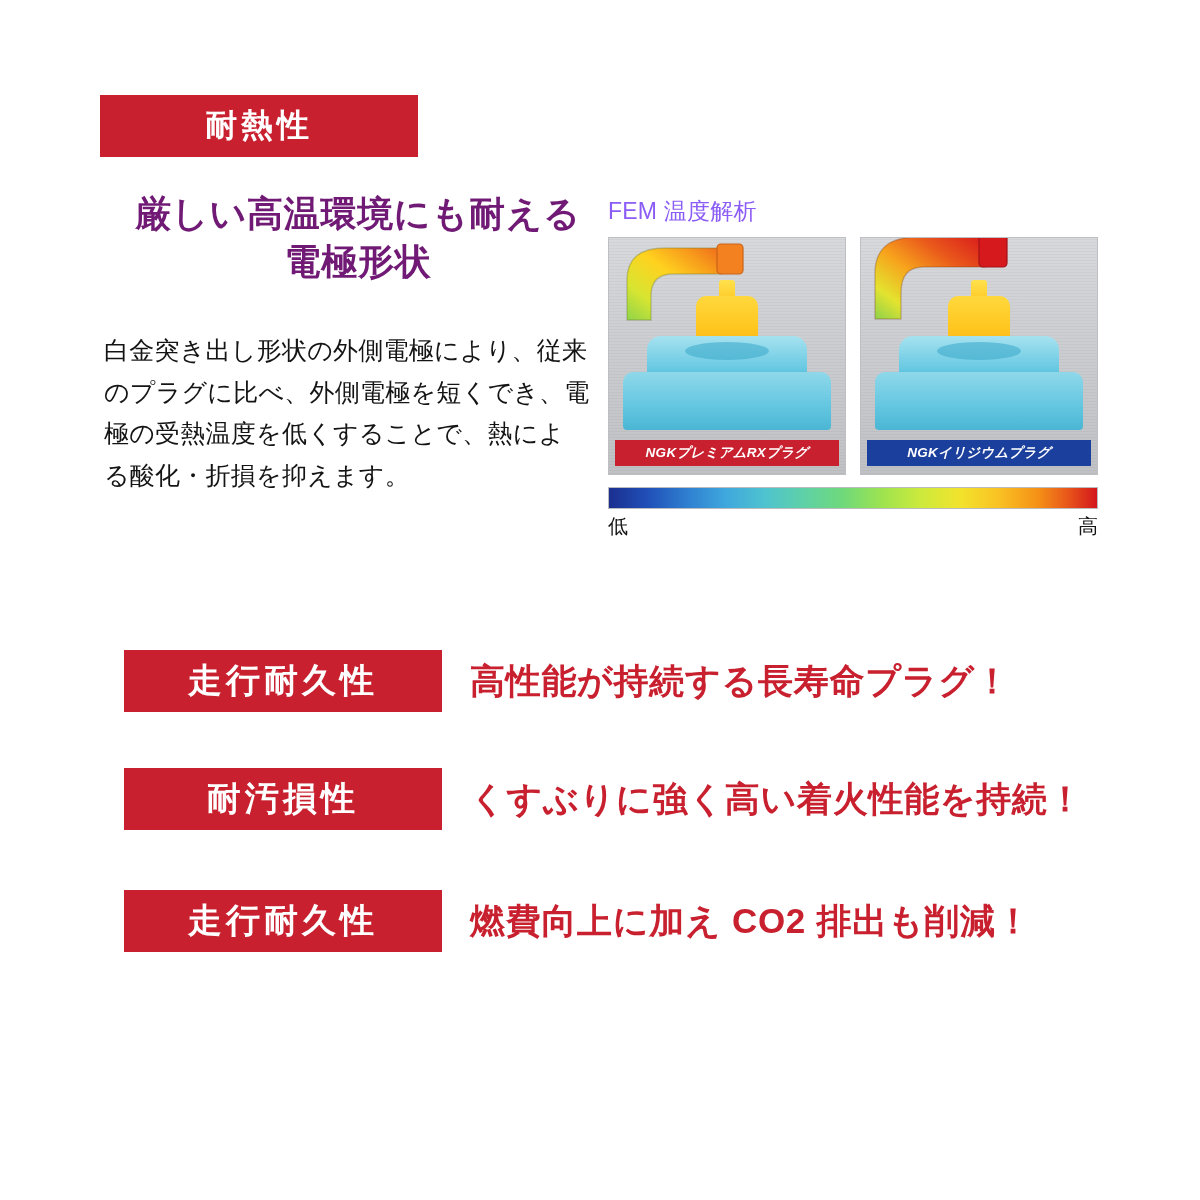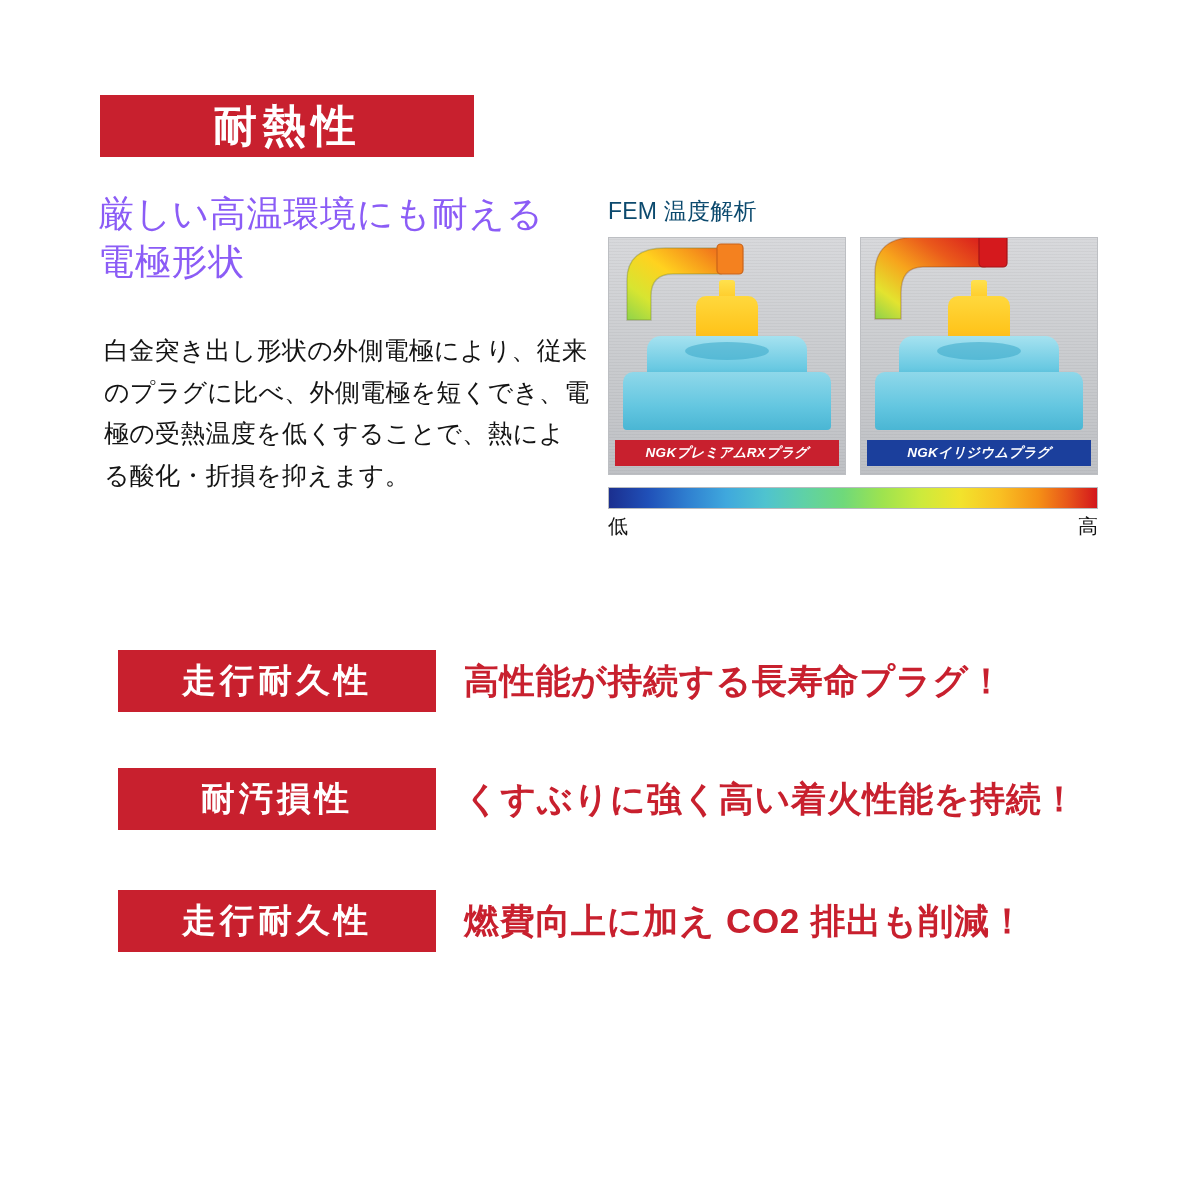--- a/index.html
+++ b/index.html
@@ -31,35 +31,36 @@
     display: flex;
     align-items: center;
     justify-content: center;
     box-sizing: border-box;
   }
 
   .badge-main {
     position: absolute;
     left: 100px;
     top: 95px;
-    width: 374px;
+    width: 318px;
     height: 62px;
-    font-size: 44px;
+    font-size: 32px;
   }
 
   .headline {
     position: absolute;
     left: 98px;
     top: 190px;
     width: 520px;
-    color: #8b5cf6;
+    color: #701a75;
     font-size: 36px;
-    font-weight: normal;
+    font-weight: bold;
     line-height: 1.34;
     letter-spacing: 0.02em;
+    text-align: center;
   }
 
   .body-copy {
     position: absolute;
     left: 104px;
     top: 330px;
     width: 486px;
     font-size: 25px;
     line-height: 1.66;
     letter-spacing: 0.01em;
@@ -68,21 +69,21 @@
 
   
   .fem-wrap {
     position: absolute;
     left: 608px;
     top: 196px;
     width: 490px;
   }
   .fem-title {
     font-size: 23px;
-    color: #0c4a6e;
+    color: #8b5cf6;
     margin-bottom: 10px;
     letter-spacing: 0.01em;
   }
   .fem-panels {
     display: flex;
     gap: 14px;
   }
   .panel {
     width: 238px;
     height: 238px;
@@ -187,21 +188,21 @@
     justify-content: space-between;
     width: 490px;
     font-size: 20px;
     margin-top: 4px;
     color: #141414;
   }
 
   
   .feature-row {
     position: absolute;
-    left: 94px;
+    left: 100px;
     width: 1000px;
     height: 62px;
     display: flex;
     align-items: center;
     padding-left: 24px;
   }
   .feature-badge {
     width: 318px;
     height: 62px;
     font-size: 34px;

